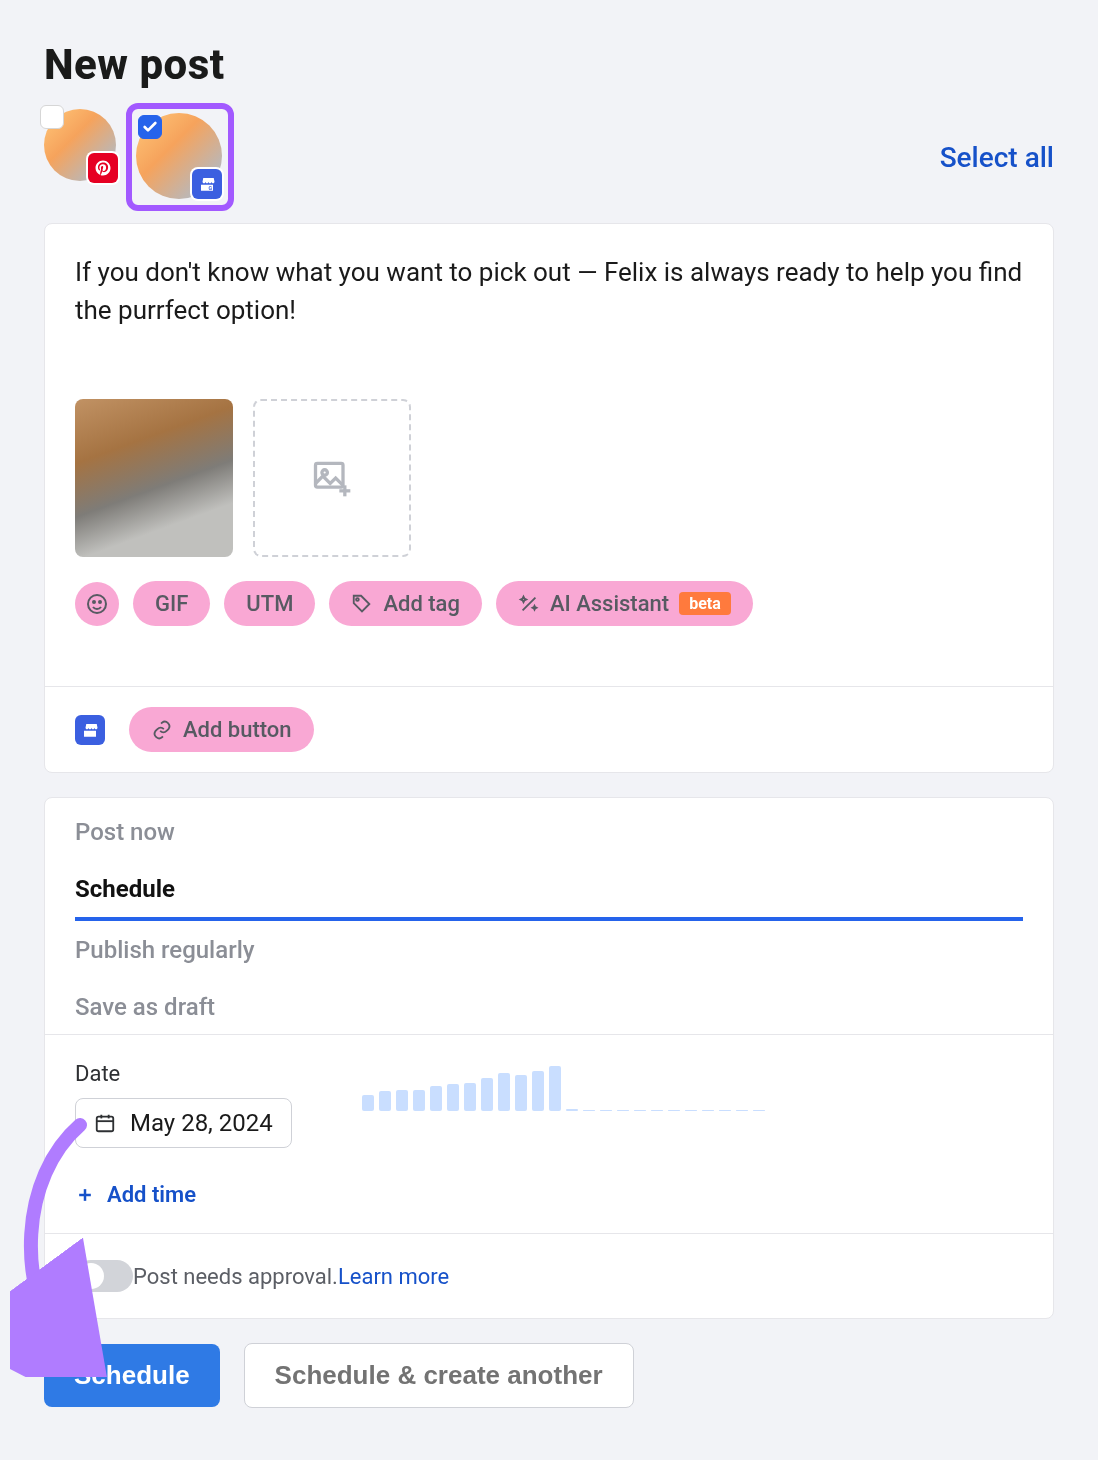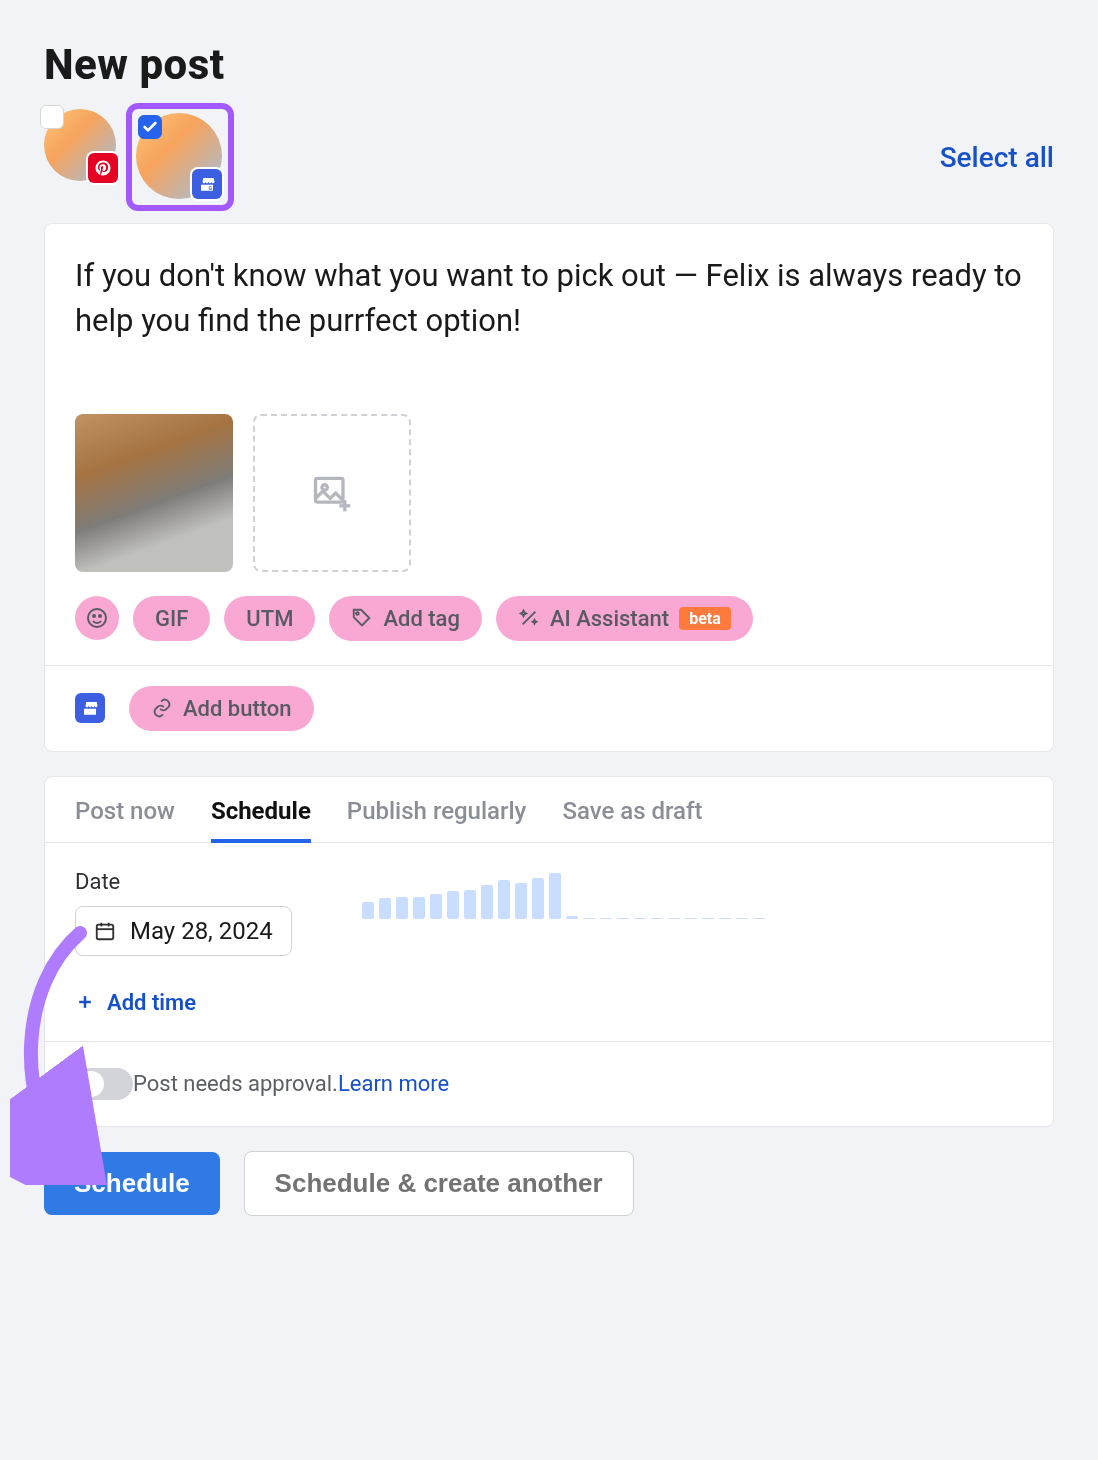--- a/index.html
+++ b/index.html
@@ -84,21 +84,21 @@
 
   
   .card{
     background:#fff;
     border:1px solid #e6e6ea;
     border-radius:8px;
     margin-bottom:24px;
   }
   .compose-body{padding:30px 30px 24px 30px;}
   .post-text{
-    font-size:31px;
+    font-size:26px;
     line-height:1.45;
     color:#1a1a1a;
     margin-bottom:70px;
   }
 
   
   .media-row{display:flex;gap:20px;margin-bottom:24px;}
   .media-thumb{
     width:158px;height:158px;border-radius:8px;
     background:linear-gradient(160deg,#c19264 0%, #a57342 30%, #7e7c78 55%, #c0c0bd 75%);
@@ -125,30 +125,30 @@
     cursor:pointer;
   }
   .chip.icon-only{padding:10px;width:44px;height:44px;justify-content:center;}
   .beta-badge{
     background:#ff7a3d;color:#fff;border-radius:4px;padding:2px 10px;font-size:16px;font-weight:700;
   }
 
   .compose-footer{
     border-top:1px solid #e6e6ea;
     padding:20px 30px;
-    display:flex;align-items:center;gap:24px;
+    display:flex;align-items:center;gap:24px;margin-top:36px;
   }
   .gbp-icon{
     width:30px;height:30px;border-radius:6px;background:#3b5fe0;
     display:flex;align-items:center;justify-content:center;color:#fff;
   }
 
   
   .tabs{
-    display:flex;gap:36px;padding:20px 30px;border-bottom:1px solid #e6e6ea;
+    display:flex;gap:36px;padding:20px 30px;border-bottom:1px solid #e6e6ea;flex-direction:column;
   }
   .tab{
     font-size:24px;color:#8b8e96;font-weight:500;cursor:pointer;
     padding-bottom:14px;margin-bottom:-21px;
   }
   .tab.active{color:#111;font-weight:700;border-bottom:4px solid #2563eb;}
 
   .sched-body{padding:26px 30px 28px 30px;display:flex;gap:70px;align-items:flex-start;flex-wrap:wrap;}
   .field-group{display:flex;flex-direction:column;gap:12px;}
   .field-label{font-size:22px;color:#2e3033;}

